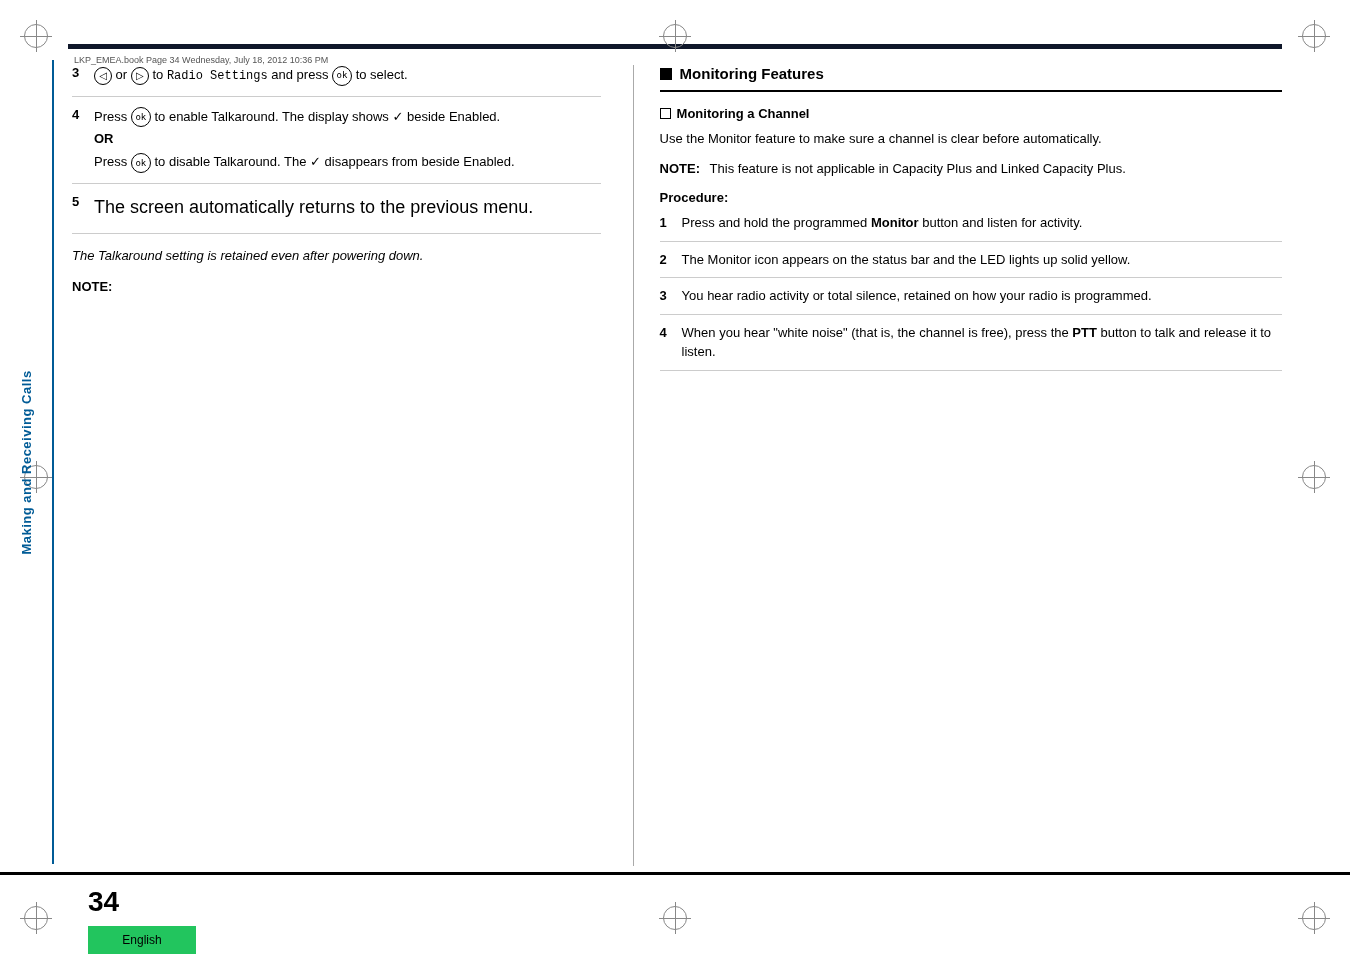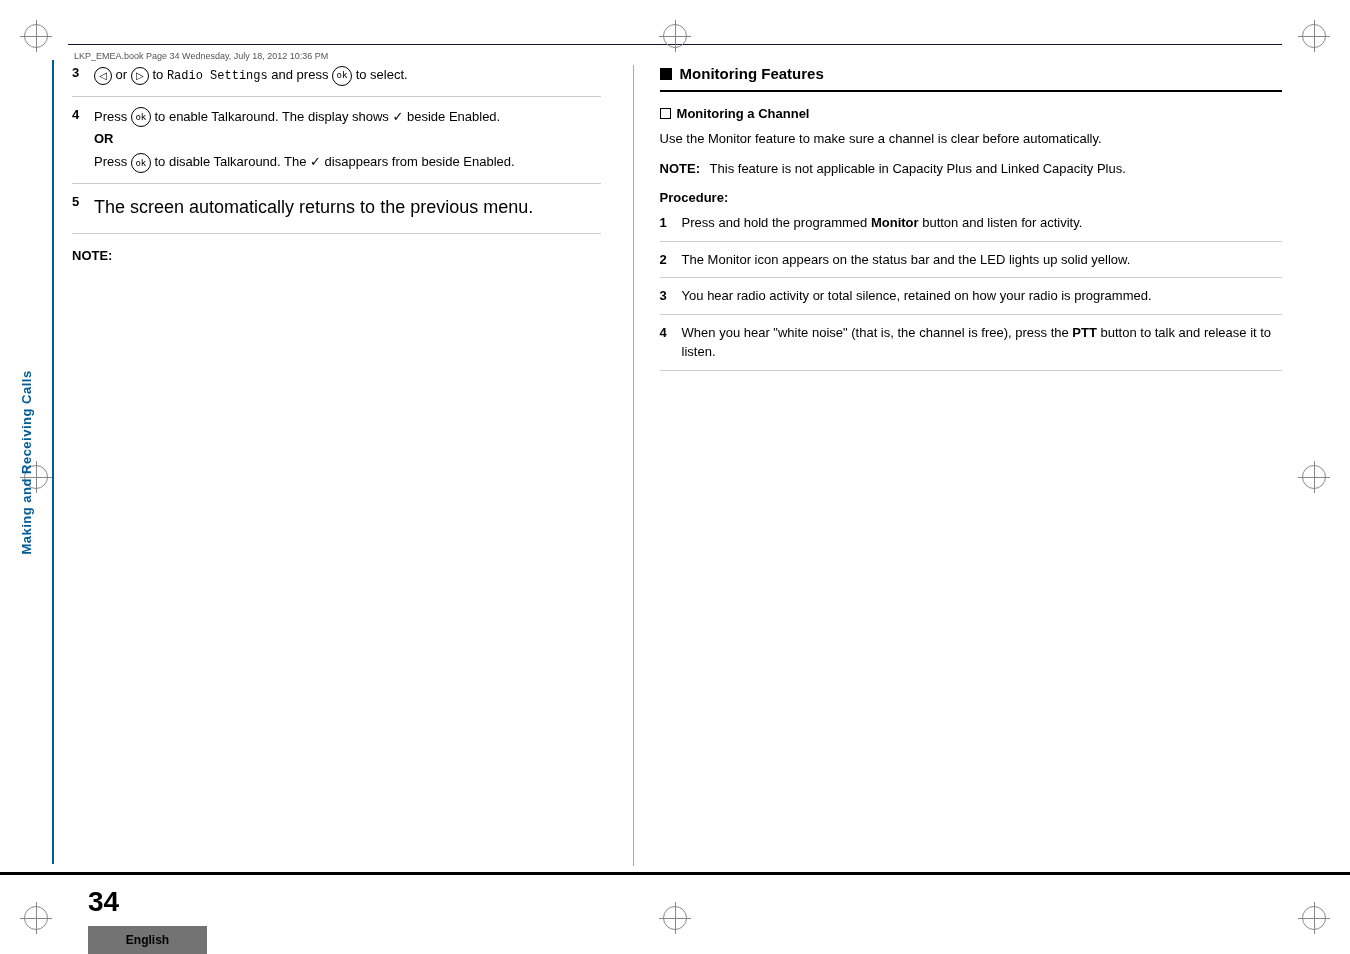--- a/index.html
+++ b/index.html
@@ -53,21 +53,21 @@
   <div style="position:absolute;left:50%;top:0;bottom:0;width:1px;background:#888;"></div>
   <div style="position:absolute;top:4px;left:4px;right:4px;bottom:4px;border-radius:50%;border:1.5px solid #888;"></div>
 </div>
 
 <div style="position:absolute;top:50%;right:20px;transform:translateY(-50%);width:32px;height:32px;">
   <div style="position:absolute;top:50%;left:0;right:0;height:1px;background:#888;"></div>
   <div style="position:absolute;left:50%;top:0;bottom:0;width:1px;background:#888;"></div>
   <div style="position:absolute;top:4px;left:4px;right:4px;bottom:4px;border-radius:50%;border:1.5px solid #888;"></div>
 </div>
 
-<div style="position:absolute;top:44px;left:68px;right:68px;border-top:1px solid #0f172a;padding-top:2px;">
+<div style="position:absolute;top:44px;left:68px;right:68px;border-top:5px solid #0f172a;padding-top:2px;">
   <span style="font-size:9px;color:#555;margin-left:6px;">LKP_EMEA.book  Page 34  Wednesday, July 18, 2012  10:36 PM</span>
 </div>
 
 <div style="position:absolute;left:0;top:60px;bottom:90px;width:52px;display:flex;align-items:center;justify-content:center;overflow:hidden;">
   <span style="transform:rotate(-90deg);white-space:nowrap;font-size:13px;font-weight:bold;color:#005b96;letter-spacing:0.5px;">Making and Receiving Calls</span>
 </div>
 
 <div style="position:absolute;left:52px;top:60px;bottom:90px;width:2px;background:#005b96;"></div>
 
 <div style="position:absolute;top:65px;left:72px;right:68px;bottom:88px;display:flex;">
@@ -98,20 +98,21 @@
           <span style="display:inline-flex;align-items:center;justify-content:center;width:20px;height:20px;border:1.5px solid #000;border-radius:50%;font-size:9px;vertical-align:middle;font-family:monospace;">ok</span>
           to disable Talkaround. The ✓ disappears from beside Enabled.</span>
       </div>
     </div>
 
     <div style="display:flex;gap:8px;margin-bottom:12px;padding-bottom:12px;border-bottom:1px solid #ccc;">
       <span style="font-weight:bold;font-size:13px;min-width:14px;">5</span>
       <span style="font-size:18px;line-height:1.5;">The screen automatically returns to the previous menu.</span>
     </div>
 
+    <p style="font-style:italic;font-size:13px;margin:8px 0 12px 0;line-height:1.5;">The Talkaround setting is retained even after powering down.</p>
 
     <div style="display:flex;gap:4px;font-size:13px;line-height:1.5;margin-top:4px;">
       <span style="font-weight:bold;min-width:44px;">NOTE:</span>
     </div>
 
   </div>
 
   <div style="flex:0 0 1px;background:#aaa;margin: 0 4px;"></div>
 
   <div style="flex:1;padding-left:22px;">
@@ -153,21 +154,21 @@
     <div style="display:flex;gap:8px;margin-bottom:8px;padding-bottom:8px;border-bottom:1px solid #ccc;font-size:13px;line-height:1.5;">
       <span style="font-weight:bold;min-width:14px;">4</span>
       <span>When you hear "white noise" (that is, the channel is free), press the <strong>PTT</strong> button to talk and release it to listen.</span>
     </div>
 
   </div>
 </div>
 
 <div style="position:absolute;bottom:0;left:0;right:0;height:82px;border-top:3px solid #000;">
   <span style="position:absolute;bottom:36px;left:88px;font-size:28px;font-weight:bold;color:#000;">34</span>
-  <div style="position:absolute;bottom:0;left:88px;width:119px;height:28px;background:#737373;display:flex;align-items:center;justify-content:center;font-size:12px;font-weight:bold;">
+  <div style="position:absolute;bottom:0;left:88px;width:108px;height:28px;background:#22c55e;display:flex;align-items:center;justify-content:center;font-size:12px;font-weight:normal;">
     <span>English</span>
   </div>
 </div>
 
 <div style="position:absolute;bottom:20px;left:50%;transform:translateX(-50%);width:32px;height:32px;">
   <div style="position:absolute;top:50%;left:0;right:0;height:1px;background:#888;"></div>
   <div style="position:absolute;left:50%;top:0;bottom:0;width:1px;background:#888;"></div>
   <div style="position:absolute;top:4px;left:4px;right:4px;bottom:4px;border-radius:50%;border:1.5px solid #888;"></div>
 </div>
 

